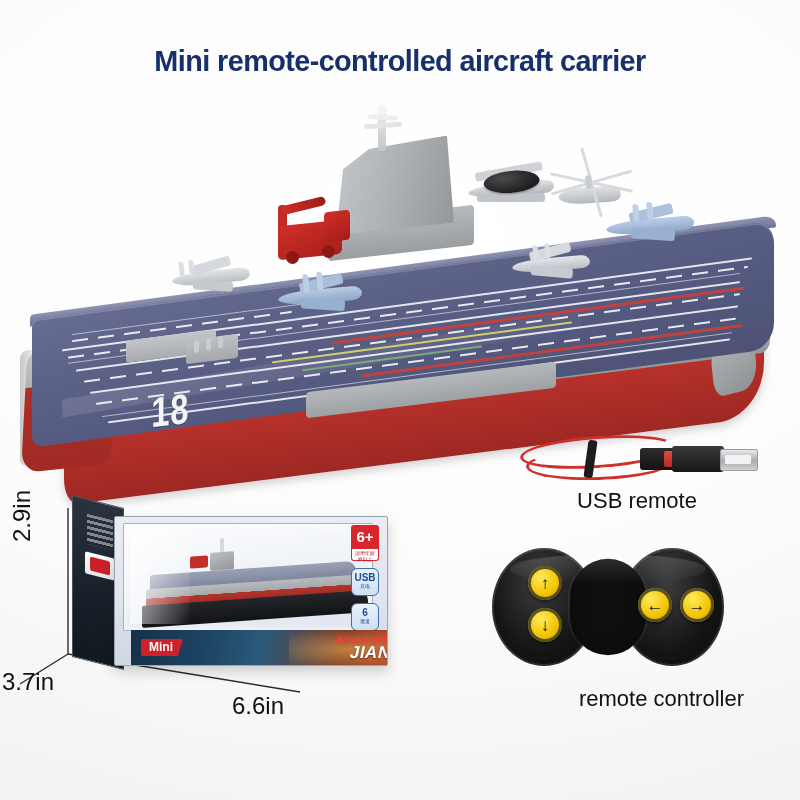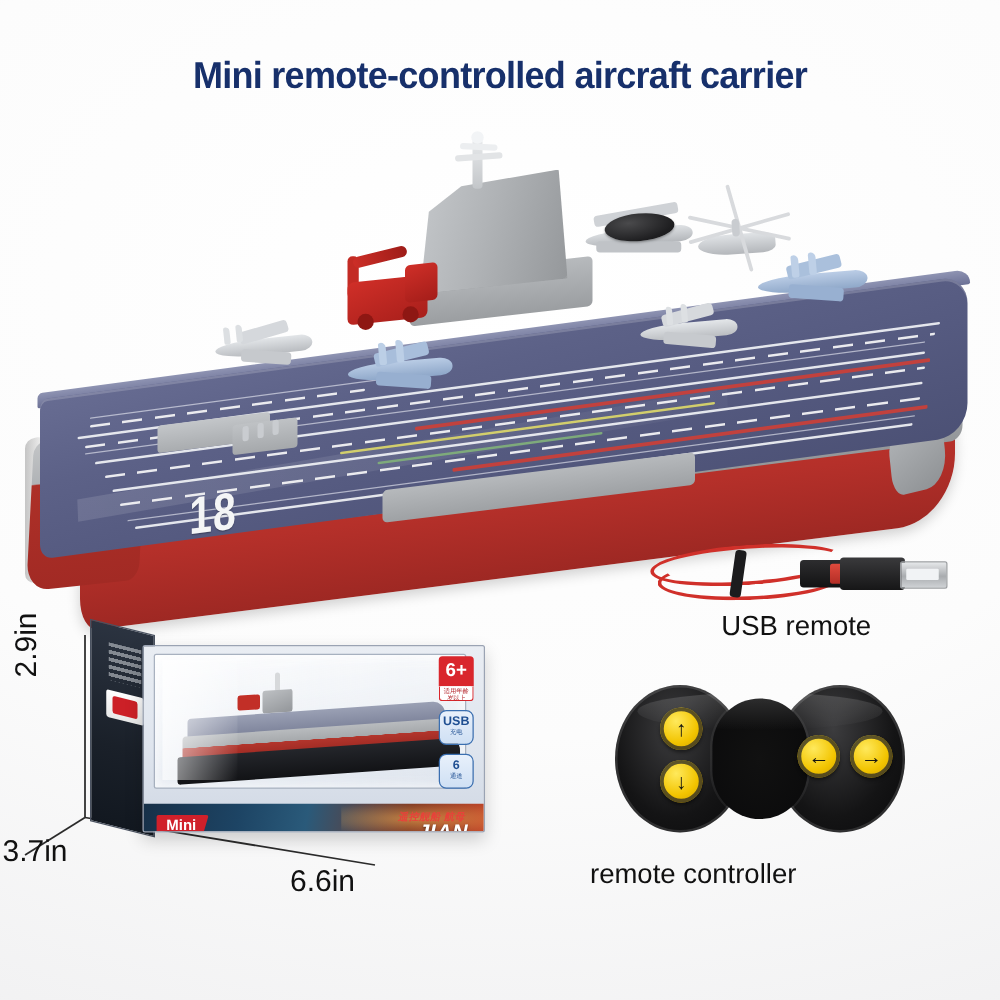--- a/index.html
+++ b/index.html
@@ -301,21 +301,21 @@
   .mini-crane{
     position:absolute;left:66px;top:32px;width:18px;height:12px;
     background:#c22f27;transform:skewY(-4deg);border-radius:2px;
   }
   .mini-no{
     position:absolute;left:48px;top:60px;font-size:9px;font-weight:bold;color:#f0f1f2;
     transform:skewY(-4deg) scaleX(.8);
   }
   
   .band{
-    position:absolute;left:0;bottom:0;width:272px;height:22px;
+    position:absolute;left:16px;bottom:0;width:272px;height:35px;
     background:linear-gradient(100deg,#173048 0%,#1d4464 28%,#2a5a7a 48%,#7a3220 78%,#c0472a 100%);
     overflow:hidden;
   }
   .band:before{
     content:"";position:absolute;left:58%;top:-10%;width:55%;height:130%;
     background:radial-gradient(ellipse at 40% 50%,rgba(255,190,90,.55),rgba(200,60,30,0) 70%);
   }
   .mini-badge{
     position:absolute;left:10px;top:9px;padding:1px 10px 2px 8px;
     background:#d0202a;color:#fff;font-size:12px;font-weight:bold;
@@ -397,21 +397,21 @@
   }
   .rc-bolt{
     width:11px;height:20px;margin:0 1px 0 0;
     background:#f2c400;
     clip-path:polygon(58% 0,12% 56%,46% 56%,28% 100%,88% 40%,52% 40%);
   }
   .rc-racing{
     font-size:12px;font-weight:bold;color:#fff;font-style:italic;letter-spacing:.3px;
   }
   #rc-label{
-    position:absolute;left:-20px;top:140px;width:272px;text-align:left;
+    position:absolute;left:-20px;top:140px;width:272px;text-align:right;
     font-size:22px;color:#111;
   }
 </style>
 </head>
 <body>
 
 <div id="stage">
 
   <div id="title">Mini remote-controlled aircraft carrier</div>
 

